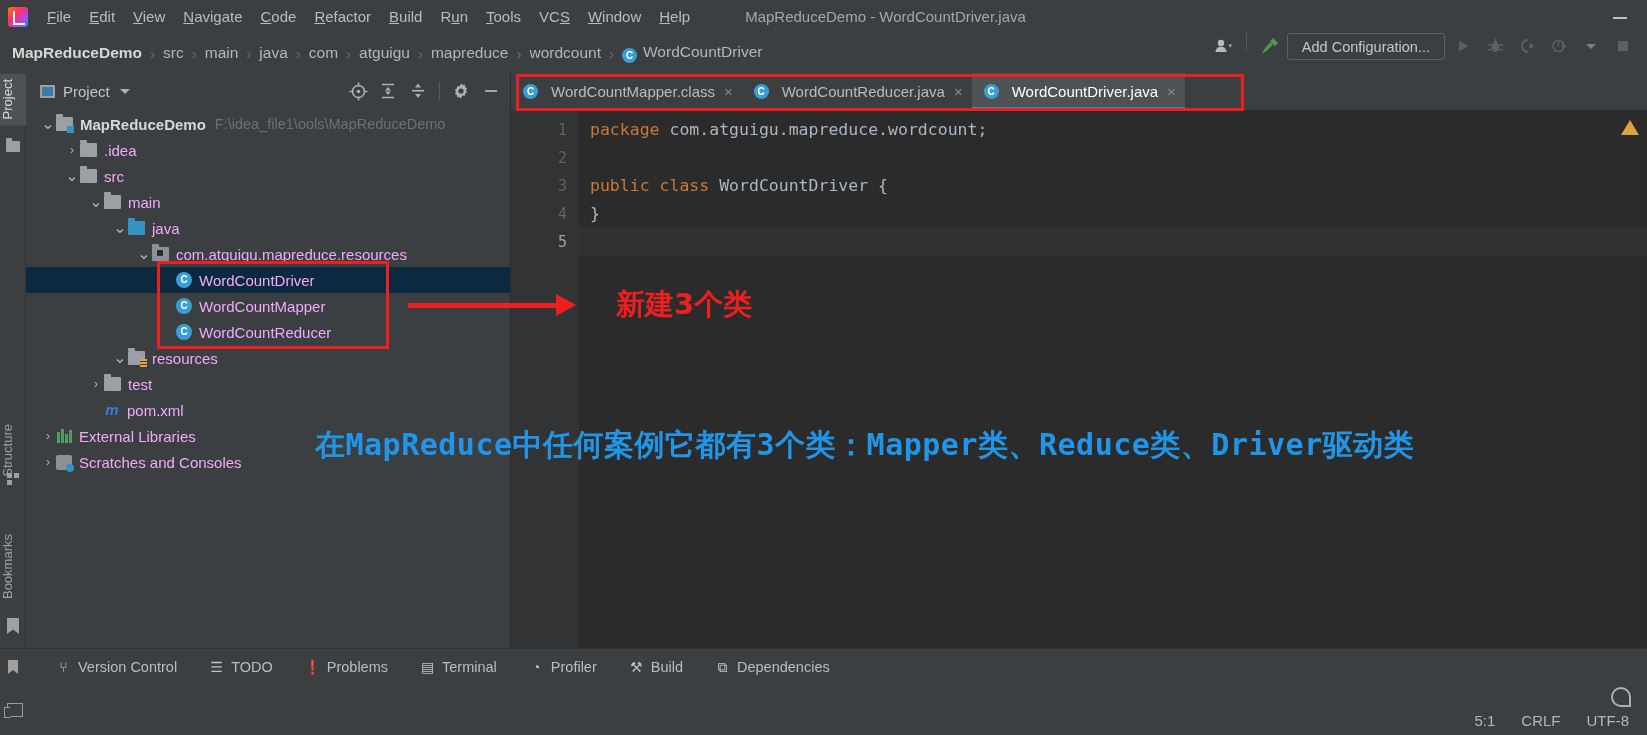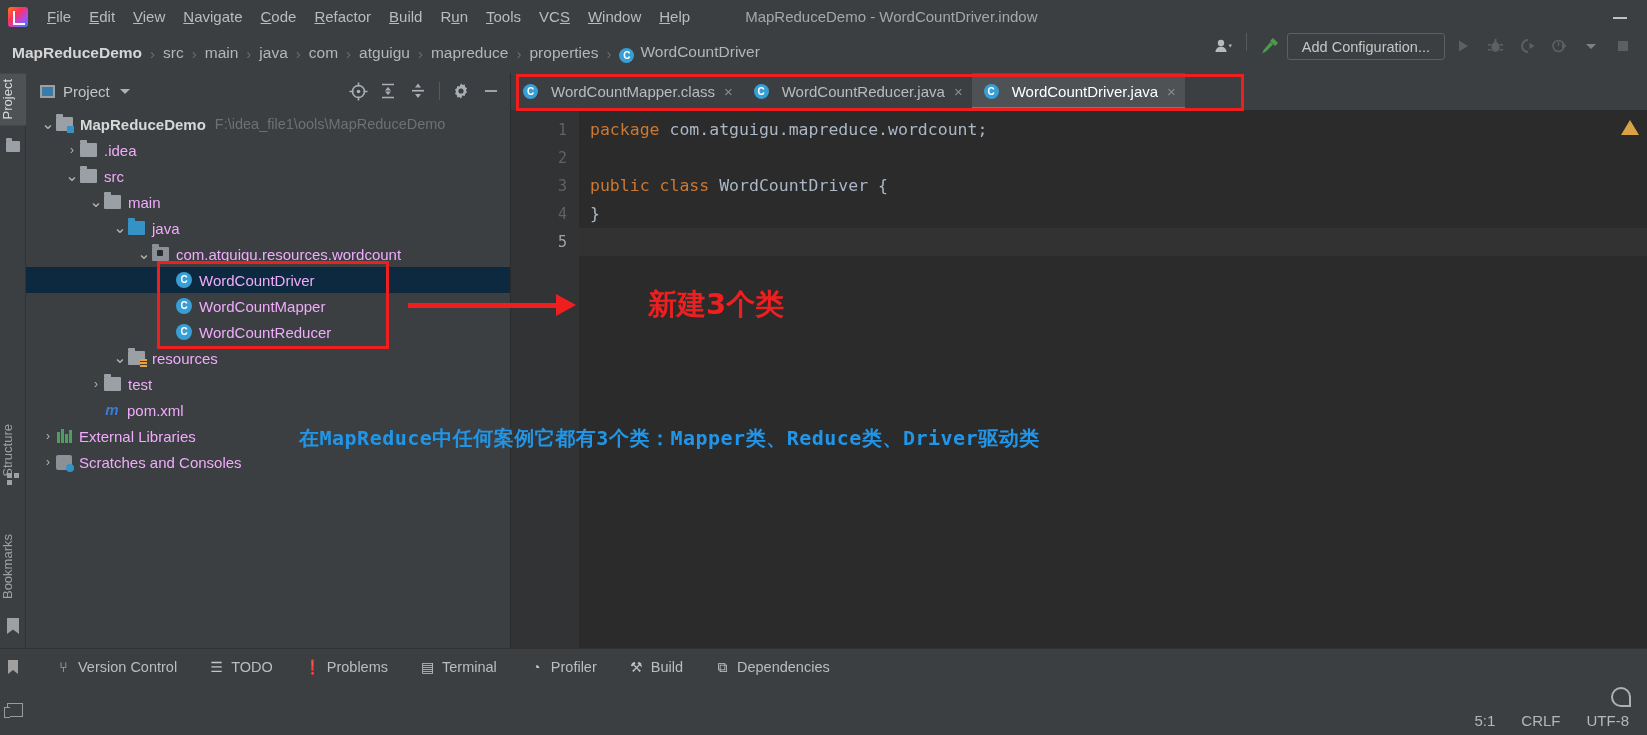--- a/index.html
+++ b/index.html
@@ -272,22 +272,22 @@
   .arrow-head {
     position: absolute; width: 0; height: 0;
     border-top: 11px solid transparent; border-bottom: 11px solid transparent;
     border-left: 20px solid #f01f1f;
   }
   .anno-text-red {
     position: absolute; color: #f01f1f; font-size: 29px; font-weight: bold;
     font-family: "DejaVu Sans", sans-serif; white-space: nowrap;
   }
   .anno-text-blue {
-    position: absolute; color: #2196e8; font-size: 20px; font-weight: bold;
-    font-family: "DejaVu Sans Mono", monospace; white-space: nowrap; letter-spacing: 0.5px;
+    position: absolute; color: #2196e8; font-size: 30px; font-weight: bold;
+    font-family: "DejaVu Sans Mono", monospace; white-space: nowrap; letter-spacing: 0.5px; margin-left: 16px;
   }
 </style>
 </head>
 <body>
 
 <div id="app">
 
   <div class="titlebar">
     <div class="ij-logo"></div>
     <div id="menu-root" style="display:flex;align-items:center;">
@@ -297,41 +297,41 @@
         <div class="menu-item"><span class="mn">N</span>avigate</div>
         <div class="menu-item"><span class="mn">C</span>ode</div>
         <div class="menu-item"><span class="mn">R</span>efactor</div>
         <div class="menu-item"><span class="mn">B</span>uild</div>
         <div class="menu-item">R<span class="mn">u</span>n</div>
         <div class="menu-item"><span class="mn">T</span>ools</div>
         <div class="menu-item">VC<span class="mn">S</span></div>
         <div class="menu-item"><span class="mn">W</span>indow</div>
         <div class="menu-item"><span class="mn">H</span>elp</div>
       </div>
-    <div class="win-title">MapReduceDemo - WordCountDriver.indow</div>
+    <div class="win-title">MapReduceDemo - WordCountDriver.java</div>
     <div class="win-min"></div>
   </div>
 
   <div class="navbar">
     <div class="crumbs" id="crumbs-root">
         <span class="crumb root">MapReduceDemo</span>
         <span class="crumb-sep">›</span>
         <span class="crumb">src</span>
         <span class="crumb-sep">›</span>
         <span class="crumb">main</span>
         <span class="crumb-sep">›</span>
         <span class="crumb">java</span>
         <span class="crumb-sep">›</span>
         <span class="crumb">com</span>
         <span class="crumb-sep">›</span>
         <span class="crumb">atguigu</span>
         <span class="crumb-sep">›</span>
         <span class="crumb">mapreduce</span>
         <span class="crumb-sep">›</span>
-        <span class="crumb">properties</span>
+        <span class="crumb">wordcount</span>
         <span class="crumb-sep">›</span>
         <span class="crumb"><span class="cls-badge">C</span>WordCountDriver</span>
       </div>
     <div class="nav-right">
       <div class="tb-ico">
         <svg width="20" height="16" viewBox="0 0 20 16">
           <circle cx="7" cy="5" r="3.2" fill="#b9b9b9"></circle>
           <path d="M1.5 14c0-3.2 2.5-5.2 5.5-5.2s5.5 2 5.5 5.2z" fill="#b9b9b9"></path>
           <path d="M14.5 6.5l3.5 0 -1.75 3z" fill="#b9b9b9"></path>
         </svg>
@@ -462,21 +462,21 @@
           <span class="tlabel">main</span>
         </div>
         <div class="trow" style="padding-left: 86px;">
           <span class="arrow" style="font-size: 16px; line-height: 10px;">⌄</span>
           <span class="ic folder blue"></span>
           <span class="tlabel">java</span>
         </div>
         <div class="trow" style="padding-left: 110px;">
           <span class="arrow" style="font-size: 16px; line-height: 10px;">⌄</span>
           <span class="ic pkg"></span>
-          <span class="tlabel">com.atguigu.resources.wordcount</span>
+          <span class="tlabel">com.atguigu.mapreduce.resources</span>
         </div>
         <div class="trow sel" style="padding-left: 134px;">
           <span class="arrow"></span>
           <span class="ic cls">C</span>
           <span class="tlabel">WordCountDriver</span>
         </div>
         <div class="trow" style="padding-left: 134px;">
           <span class="arrow"></span>
           <span class="ic cls">C</span>
           <span class="tlabel">WordCountMapper</span>
@@ -604,16 +604,16 @@
       <span>5:1</span>
       <span>CRLF</span>
       <span>UTF-8</span>
     </div>
   </div>
 
   <div class="anno box-red" style="left:516px;top:74px;width:728px;height:37px;"></div>
   <div class="anno box-red" style="left:157px;top:261px;width:232px;height:88px;"></div>
   <div class="anno arrow-red" style="left:408px;top:303px;width:150px;"></div>
   <div class="anno arrow-head" style="left:556px;top:294px;"></div>
-  <div class="anno anno-text-red" style="left:648px;top:285px;">新建3个类</div>
+  <div class="anno anno-text-red" style="left:616px;top:285px;">新建3个类</div>
   <div class="anno anno-text-blue" style="left:299px;top:425px;">在MapReduce中任何案例它都有3个类：Mapper类、Reduce类、Driver驱动类</div>
 
 </div>
 
 </body></html>

